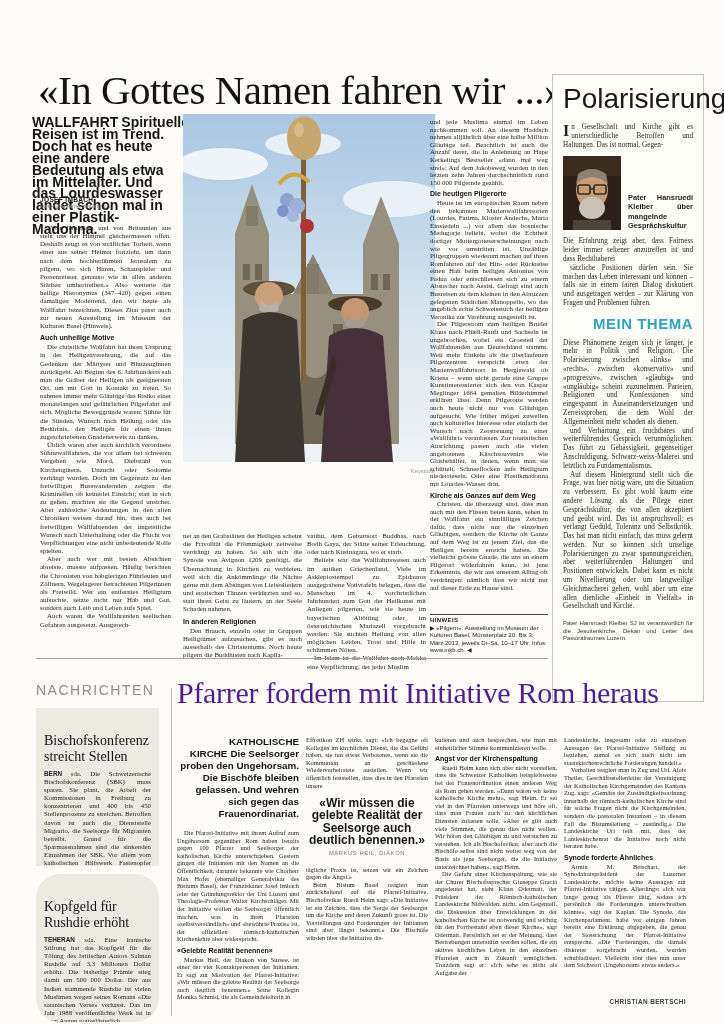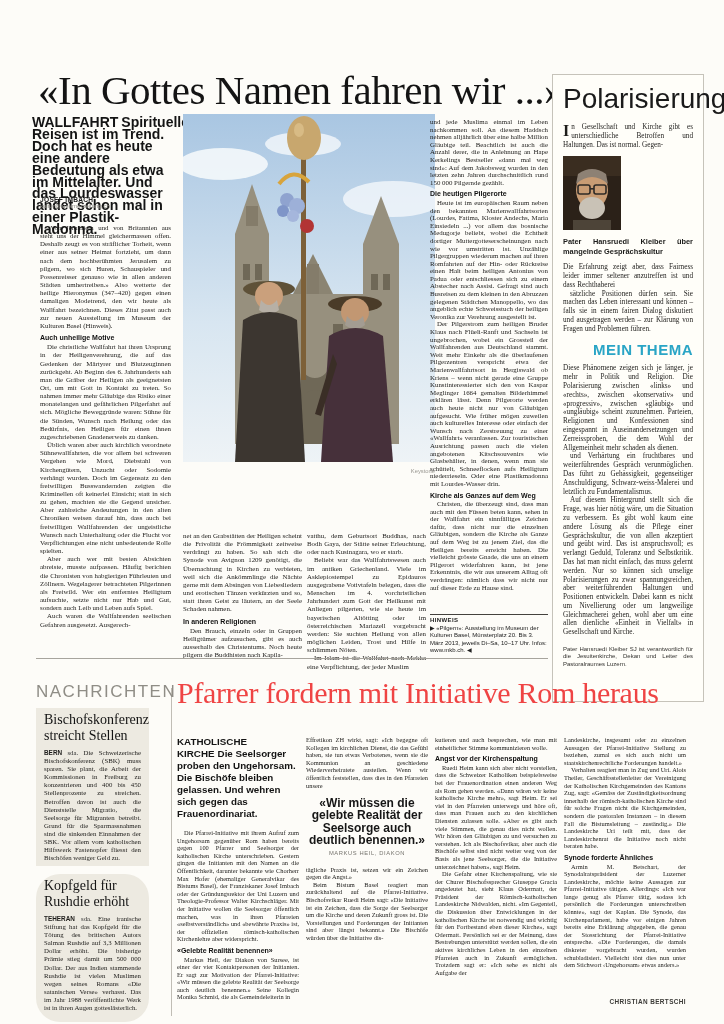--- a/index.html
+++ b/index.html
@@ -33,48 +33,48 @@
   .hinweis-text{font-size:6px;line-height:7.3px;color:#222;}
   
   .sidebar{position:absolute;left:552px;top:74px;width:152px;height:628px;box-sizing:border-box;
            background:#fffef9;border:1px solid #c6c3ba;padding:8px 10px;}
   .sb-title{margin:0 0 8px 0;text-align:center;font-family:"Liberation Sans",sans-serif;
             font-weight:normal;font-size:28px;color:#1a1a1a;}
   .sb-body{font-size:7.2px;line-height:8.8px;text-align:justify;}
   .sb-body .bp,.sb-p{margin:0;text-indent:7px;}
   .sb-p.dropcap{text-indent:0;}
   .sb-p.dropcap::first-letter{float:left;font-size:16px;line-height:13px;padding:1px 2px 0 0;font-weight:bold;}
-  .sb-photo-row{display:flex;gap:7px;margin:7px 0;flex-direction:column;}
+  .sb-photo-row{display:flex;gap:7px;margin:7px 0;}
   .portrait{width:58px;height:74px;flex:0 0 auto;background:#2a2520;}
   .sb-photo-caption{font-family:"Liberation Sans",sans-serif;font-weight:bold;font-size:7.4px;
                     line-height:9.4px;align-self:flex-end;color:#1c1c1a;}
   .mein-thema{margin:12px 0 10px 0;text-align:right;font-family:"Liberation Sans",sans-serif;
               font-weight:bold;font-size:15px;letter-spacing:.5px;}
   .sb-foot{margin-top:9px;font-family:"Liberation Sans",sans-serif;font-size:6px;line-height:7.4px;color:#33322f;}
   
   .rule-h{position:absolute;left:36px;top:658px;width:512px;height:1px;background:#a7a49d;}
   .rule-v{position:absolute;left:171px;top:688px;width:1px;height:328px;background:#c0bdb5;}
   
   .nach-header{position:absolute;left:36px;top:682px;margin:0;font-family:"Liberation Sans",sans-serif;
-               font-weight:normal;font-size:17px;letter-spacing:1.5px;color:#8f8d86;}
-  .nach-item{position:absolute;left:36px;width:113px;box-sizing:border-box;background:#edeae1;
-             padding:4px 8px;overflow:hidden;}
+               font-weight:normal;font-size:14px;letter-spacing:1.5px;color:#8f8d86;}
+  .nach-item{position:absolute;left:36px;width:123px;box-sizing:border-box;background:#edeae1;
+             padding:25px 8px;overflow:hidden;}
   .nach-item h4{margin:0 0 6px 0;font-weight:normal;font-size:14px;line-height:15.5px;color:#141414;}
   .nach-body{font-size:6.8px;line-height:8.1px;text-align:justify;margin:0;}
   .nach-city{font-family:"Liberation Sans",sans-serif;font-weight:bold;font-size:6.4px;}
   .nach-agency{color:#333;}
   .ni1{top:708px;height:158px;}
   .ni2{top:874px;height:148px;border-radius:24px;}
   
   .headline2{position:absolute;left:177px;top:676px;width:528px;margin:0;
-             font-size:30px;font-weight:normal;letter-spacing:-.3px;color:#ef4444;white-space:nowrap;}
+             font-size:30px;font-weight:normal;letter-spacing:-.3px;color:#4c1d95;white-space:nowrap;}
   .bcol{top:736px;width:122px;height:282px;font-size:6.4px;line-height:7.6px;}
   .cb1{left:177px;} .cb2{left:306px;} .cb3{left:435px;} .cb4{left:564px;}
   .lead2{font-family:"Liberation Sans",sans-serif;font-weight:bold;font-size:9.8px;line-height:12px;
-         text-align:left;color:#141414;margin-bottom:9px;}
+         text-align:right;color:#141414;margin-bottom:9px;}
   .kicker2{margin-right:3px;}
   .quote{margin:8px 2px;text-align:center;}
   .q-text{font-family:"Liberation Sans",sans-serif;font-weight:bold;font-size:12px;line-height:12.2px;color:#161616;}
   .q-attr{margin-top:4px;font-family:"Liberation Sans",sans-serif;font-size:5.8px;letter-spacing:.6px;color:#77756f;}
   .author{position:absolute;left:564px;top:998px;width:122px;text-align:right;
           font-family:"Liberation Sans",sans-serif;font-weight:bold;font-size:6.4px;letter-spacing:.4px;color:#3c3b38;}
 </style>
 </head>
 <body>
 

